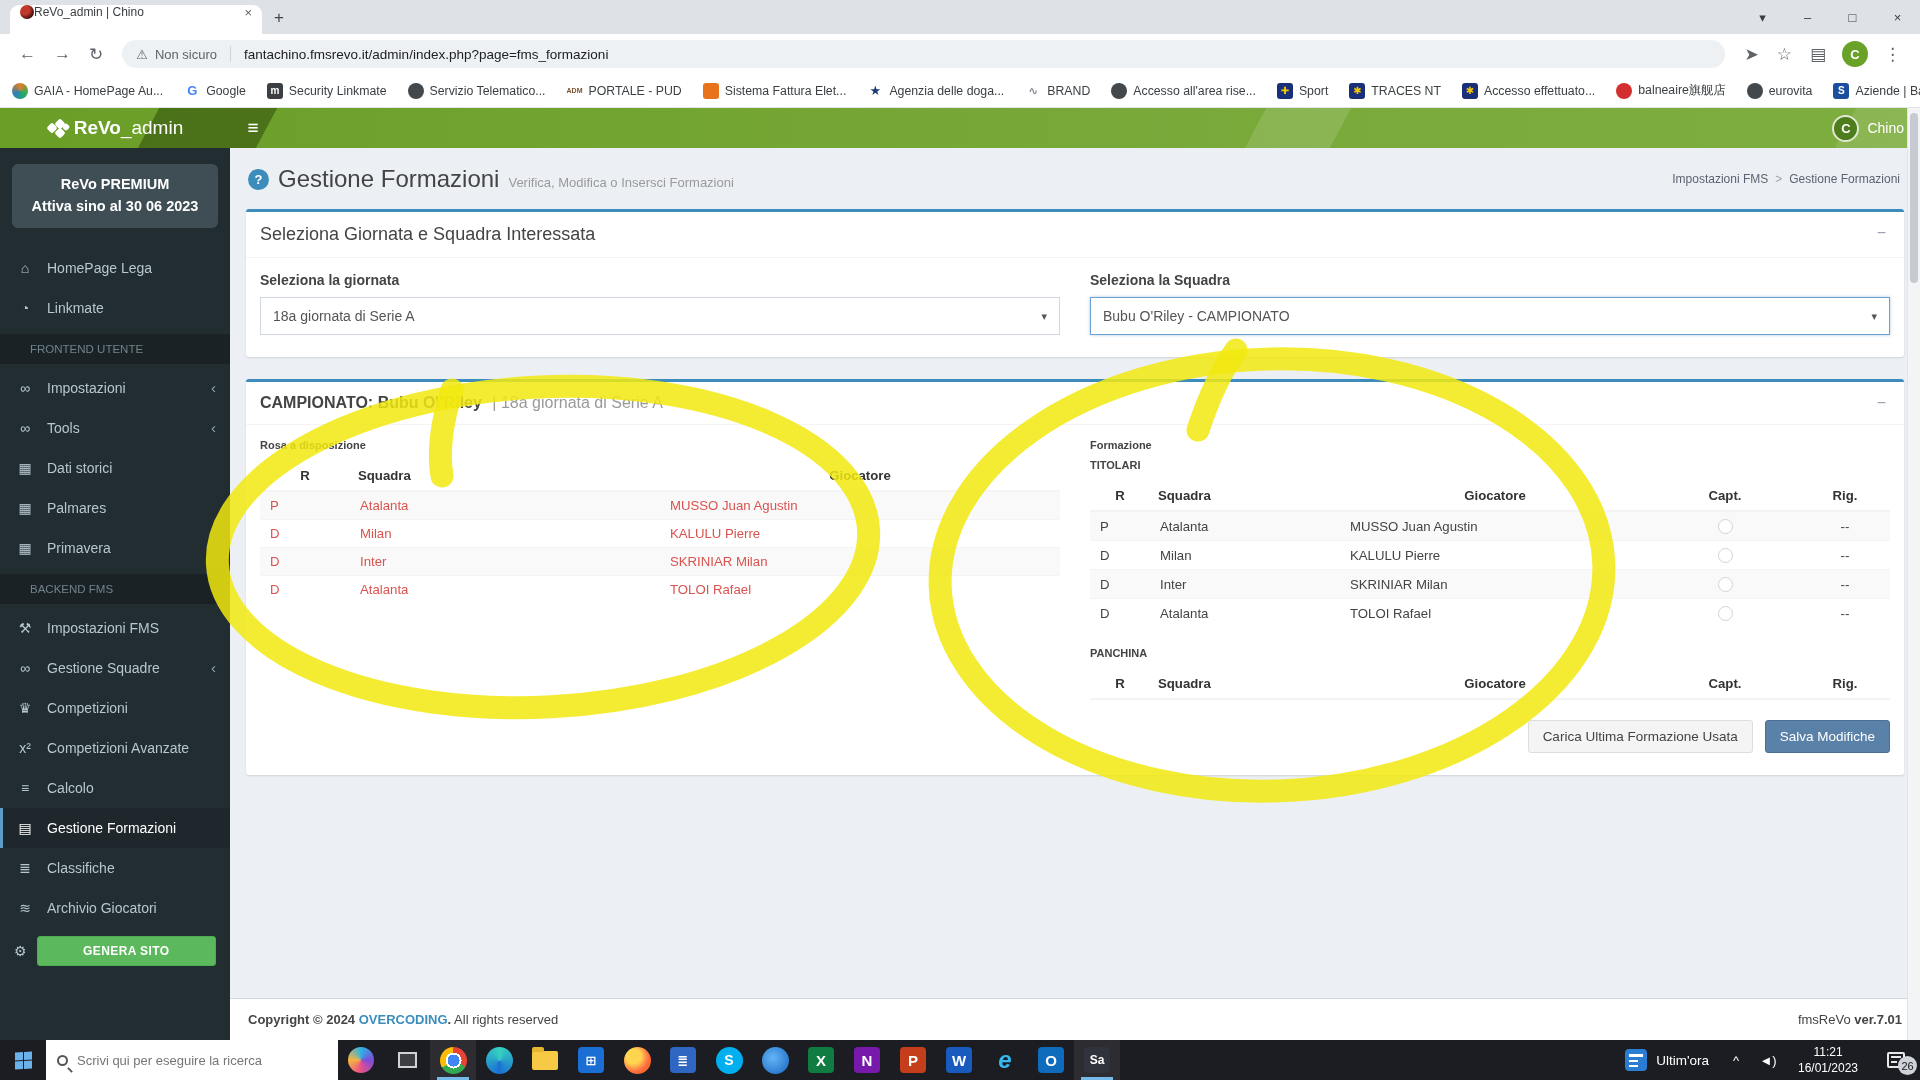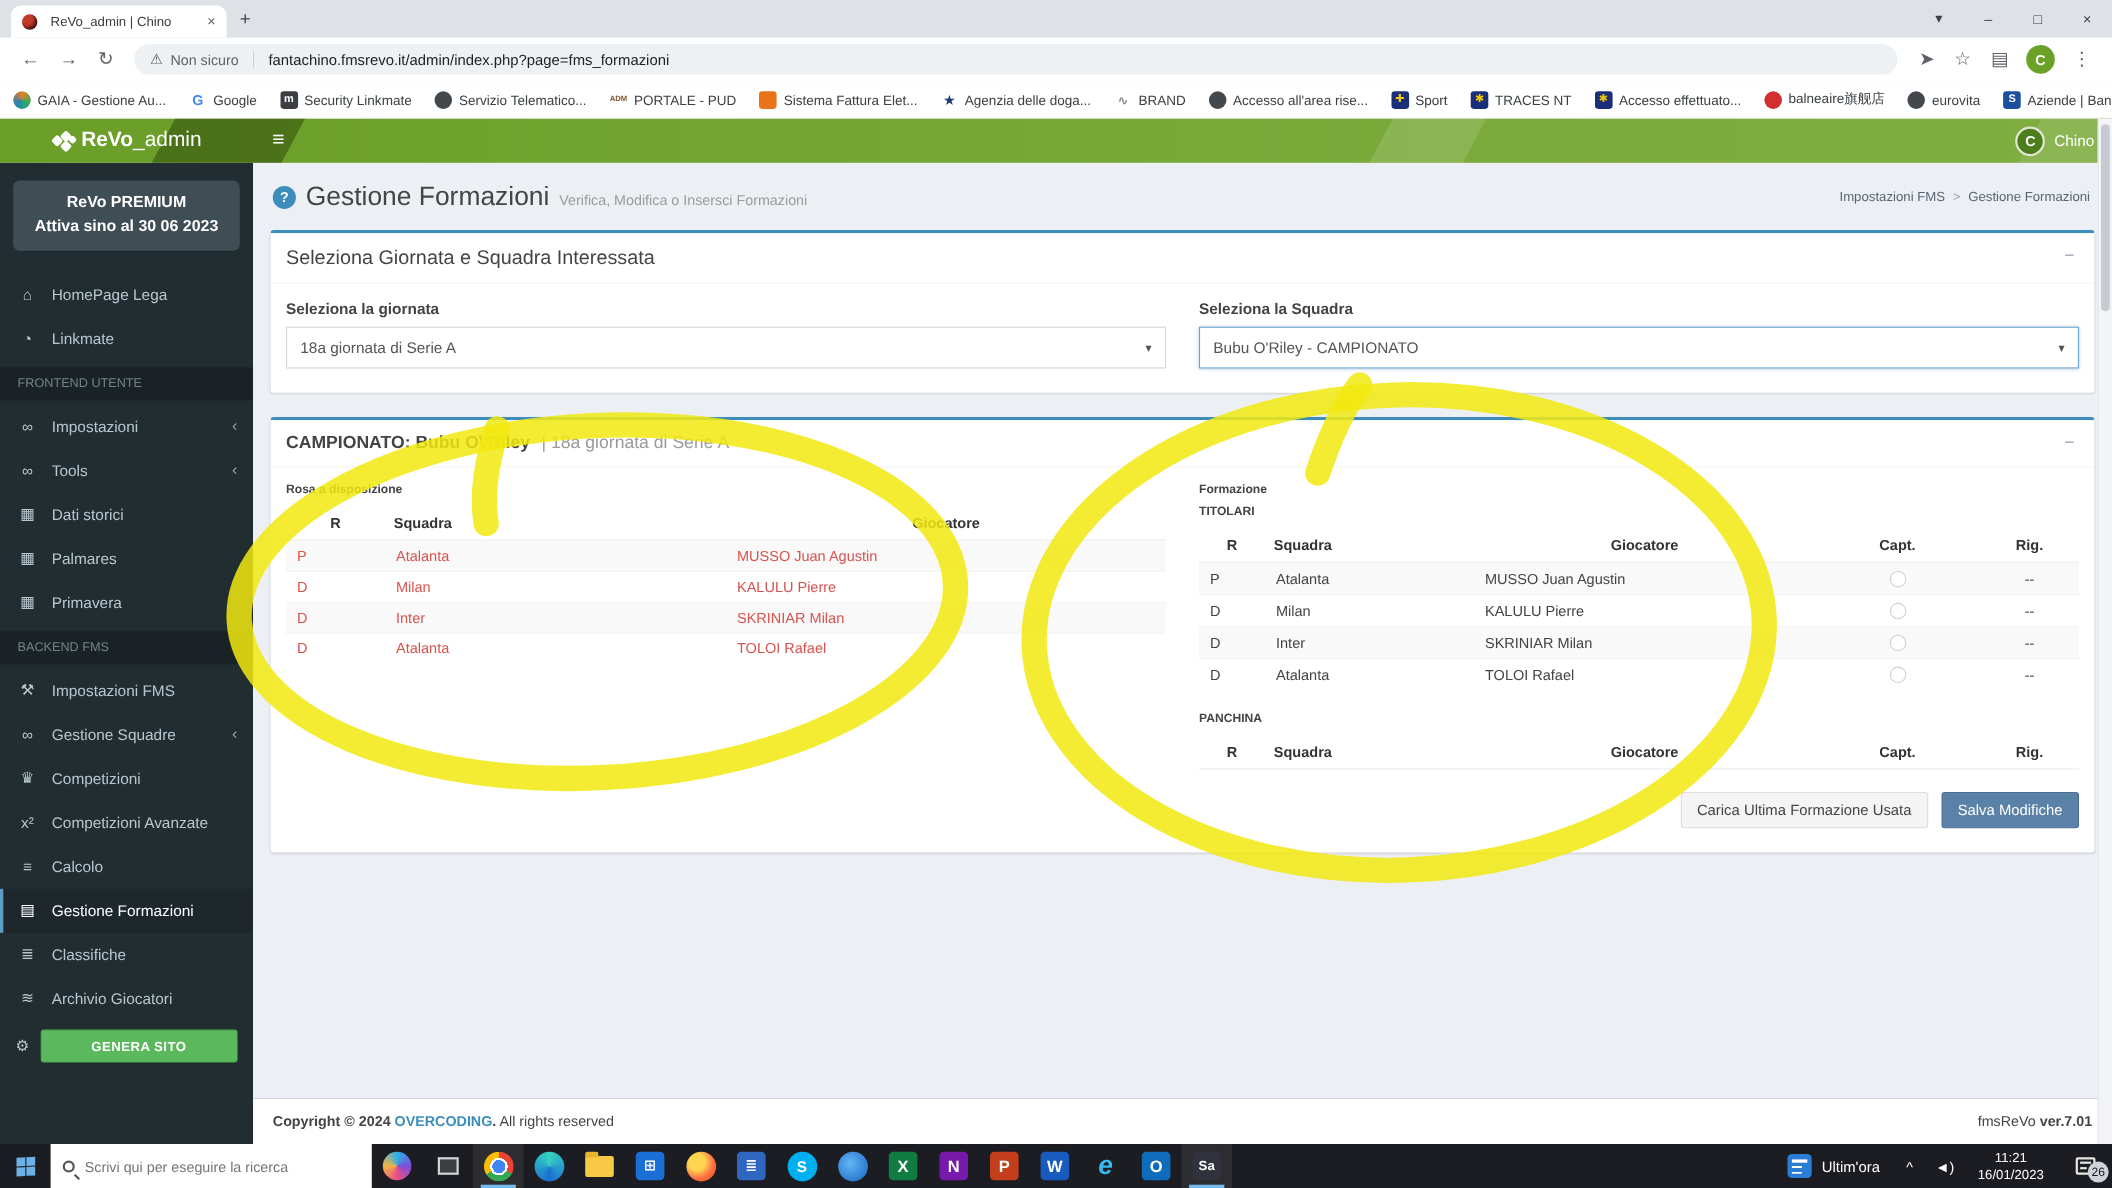--- a/index.html
+++ b/index.html
@@ -1,22 +1,22 @@
 <!DOCTYPE html>
 <html><head>
 <meta charset="utf-8">
 <style>
   * { margin:0; padding:0; box-sizing:border-box; }
   body { font-family:"Liberation Sans","DejaVu Sans",sans-serif; background:#000; }
   .screen { position:relative; width:1920px; height:1080px; overflow:hidden; background:#ecf0f5; }
 
   
   .tabstrip { height:34px; background:#dee1e6; display:flex; align-items:flex-end; position:relative; }
-  .tab { width:196px; height:29px; background:#fff; border-radius:9px 9px 0 0; margin-left:10px;
-         display:flex; align-items:center; padding:0 10px; gap:12px; font-size:12px; color:#3c4043; }
+  .tab { width:252px; height:29px; background:#fff; border-radius:9px 9px 0 0; margin-left:10px;
+         display:flex; padding:0 10px; gap:0; font-size:12px; color:#3c4043; }
   .tab-favicon { width:14px; height:14px; border-radius:50%;
          background:radial-gradient(circle at 35% 35%, #c0392b 0 35%, #3a0d0d 75%); flex:none; }
   .tab-title { flex:1; white-space:nowrap; overflow:hidden; }
   .tab-close { color:#5f6368; font-size:13px; cursor:default; }
   .newtab-btn { font-size:17px; color:#44474a; margin:0 0 6px 12px; }
   .win-controls { position:absolute; right:0; top:0; height:34px; display:flex; align-items:center; color:#3b3e42; }
   .win-controls span { width:45px; text-align:center; font-size:13px; }
   .toolbar { height:40px; background:#fff; display:flex; align-items:center; padding:0 10px; }
   .nav-ico { font-size:17px; color:#5f6368; margin:0 9px; }
   .omnibox { flex:1; height:28px; background:#eef1f3; border-radius:14px; margin:0 10px;
@@ -69,21 +69,21 @@
 
   
   .app-body { flex:1; display:flex; min-height:0; }
   .sidebar { width:230px; background:#222d32; color:#b8c7ce; font-size:14px; flex:none; }
   .premium { margin:16px 12px 20px; background:#3f4d55; border-radius:6px; padding:10px 6px;
              text-align:center; color:#fff; font-weight:bold; font-size:14.5px; line-height:1.5; }
   .s-item { height:40px; display:flex; align-items:center; padding:0 14px; gap:11px; }
   .s-item .ic { width:22px; text-align:center; font-size:14px; flex:none; }
   .s-item .chev { margin-left:auto; color:#95a5ad; font-size:15px; }
   .s-item.active { background:#1e282c; color:#fff; border-left:3px solid #5d9cc7; padding-left:11px; }
-  .s-section { background:#1a2226; color:#70838b; font-size:11.5px; padding:9px 16px; margin:6px 0 4px; }
+  .s-section { background:#1a2226; color:#70838b; font-size:11.5px; padding:9px 30px; margin:6px 0 4px; }
   .genera-row { height:46px; display:flex; align-items:center; padding:0 14px; gap:10px; }
   .genera-btn { flex:1; background:#5cb85c; border:1px solid #4cae4c; border-radius:3px; color:#fff;
                 font-weight:bold; font-size:12px; text-align:center; padding:7px 0; letter-spacing:.4px; }
 
   
   .main { flex:1; background:#ecf0f5; display:flex; flex-direction:column; min-width:0; }
   .content-header { padding:17px 18px 6px; position:relative; }
   .title-row { display:flex; align-items:baseline; gap:9px; }
   .q-ico { width:21px; height:21px; border-radius:50%; background:#3c8dbc; color:#fff; font-size:13px;
            font-weight:bold; display:flex; align-items:center; justify-content:center; align-self:center; }
@@ -227,21 +227,21 @@
     <span class="nav-ico">➤</span>
     <span class="nav-ico">☆</span>
     <span class="nav-ico">▤</span>
     <span class="chrome-avatar">C</span>
     <span class="nav-ico">⋮</span>
   </div>
 
   <div class="bookmarks">
     <span class="bm">
         <span class="bmi i-gaia"></span>
-        <span>GAIA - Gestione Au...</span>
+        <span>GAIA - HomePage Au...</span>
       </span>
     <span class="bm">
         <span class="bmi i-google">G</span>
         <span>Google</span>
       </span>
     <span class="bm">
         <span class="bmi i-dark">m</span>
         <span>Security Linkmate</span>
       </span>
     <span class="bm">

